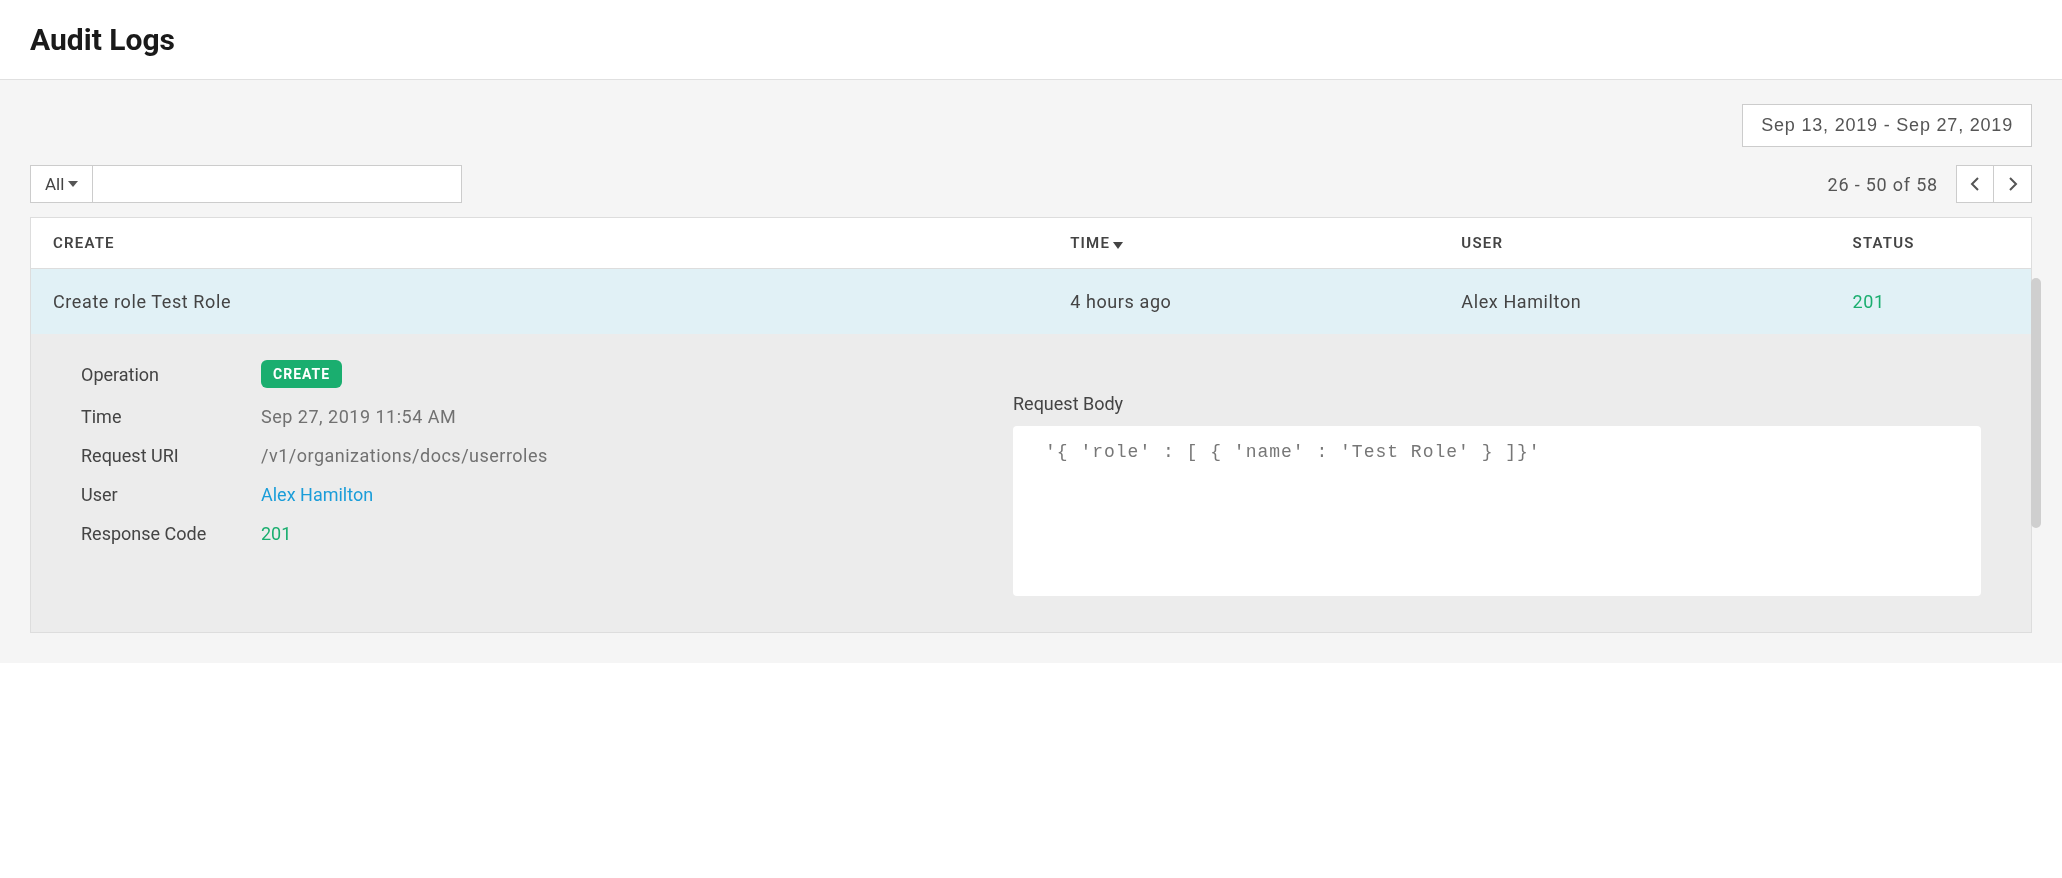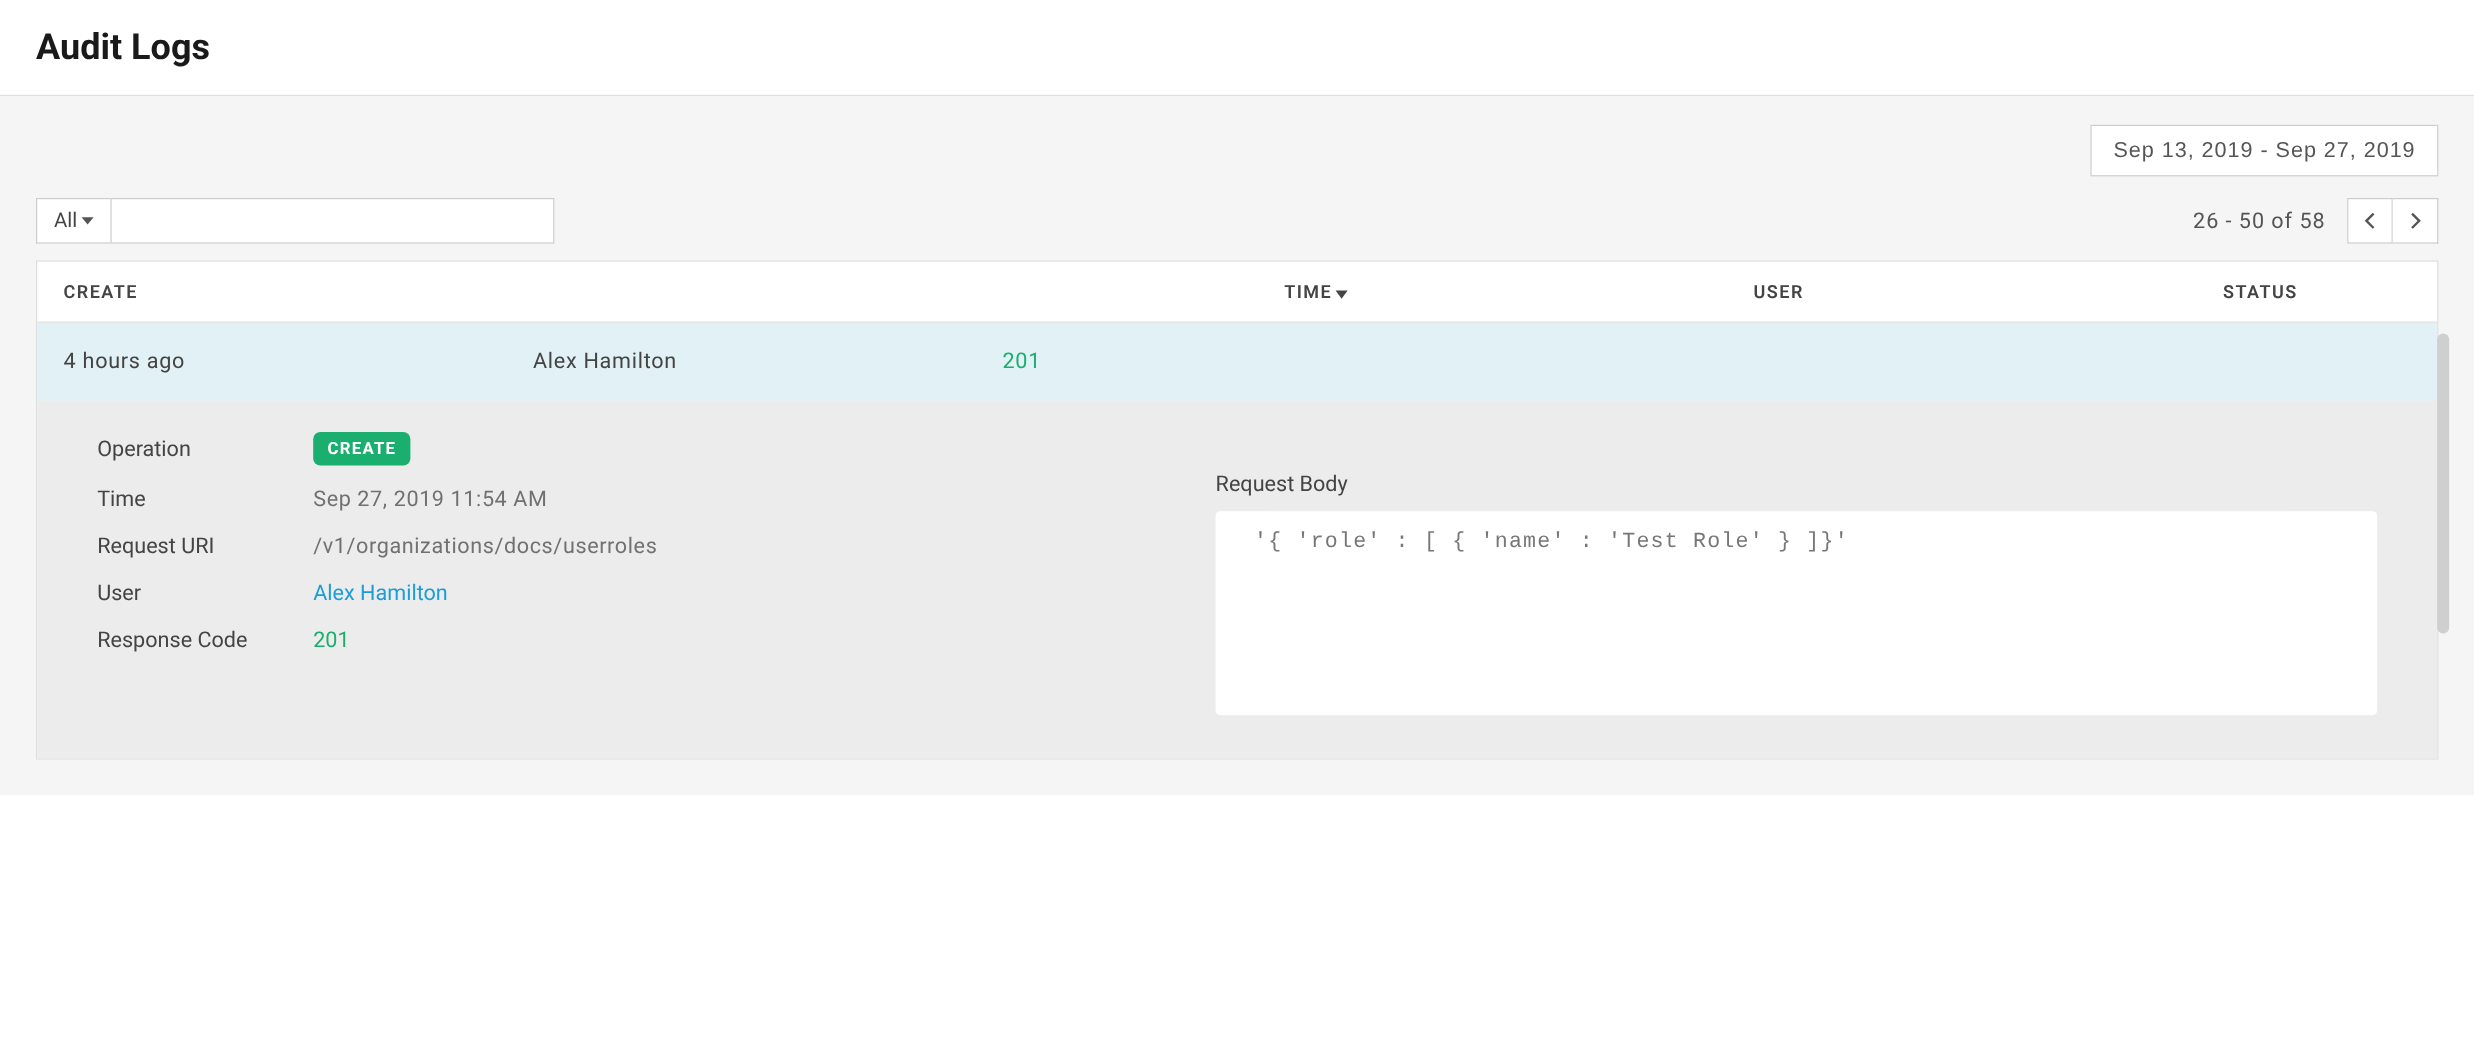--- a/index.html
+++ b/index.html
@@ -243,20 +243,21 @@
     <div class="table-head">
       <div class="col-summary">CREATE</div>
       <div class="col-time">
         <span>TIME</span><span class="sort-caret"></span>
       </div>
       <div class="col-user">USER</div>
       <div class="col-status">STATUS</div>
     </div>
 
     <div class="row selected">
+      <div class="col-summary">Create role Test Role</div>
       <div class="col-time">4 hours ago</div>
       <div class="col-user">Alex Hamilton</div>
       <div class="col-status status-success">201</div>
     </div>
 
     <div class="detail">
       <div class="detail-left">
         <div class="detail-row">
           <div class="detail-label">Operation</div>
           <div><span class="badge">CREATE</span></div>

